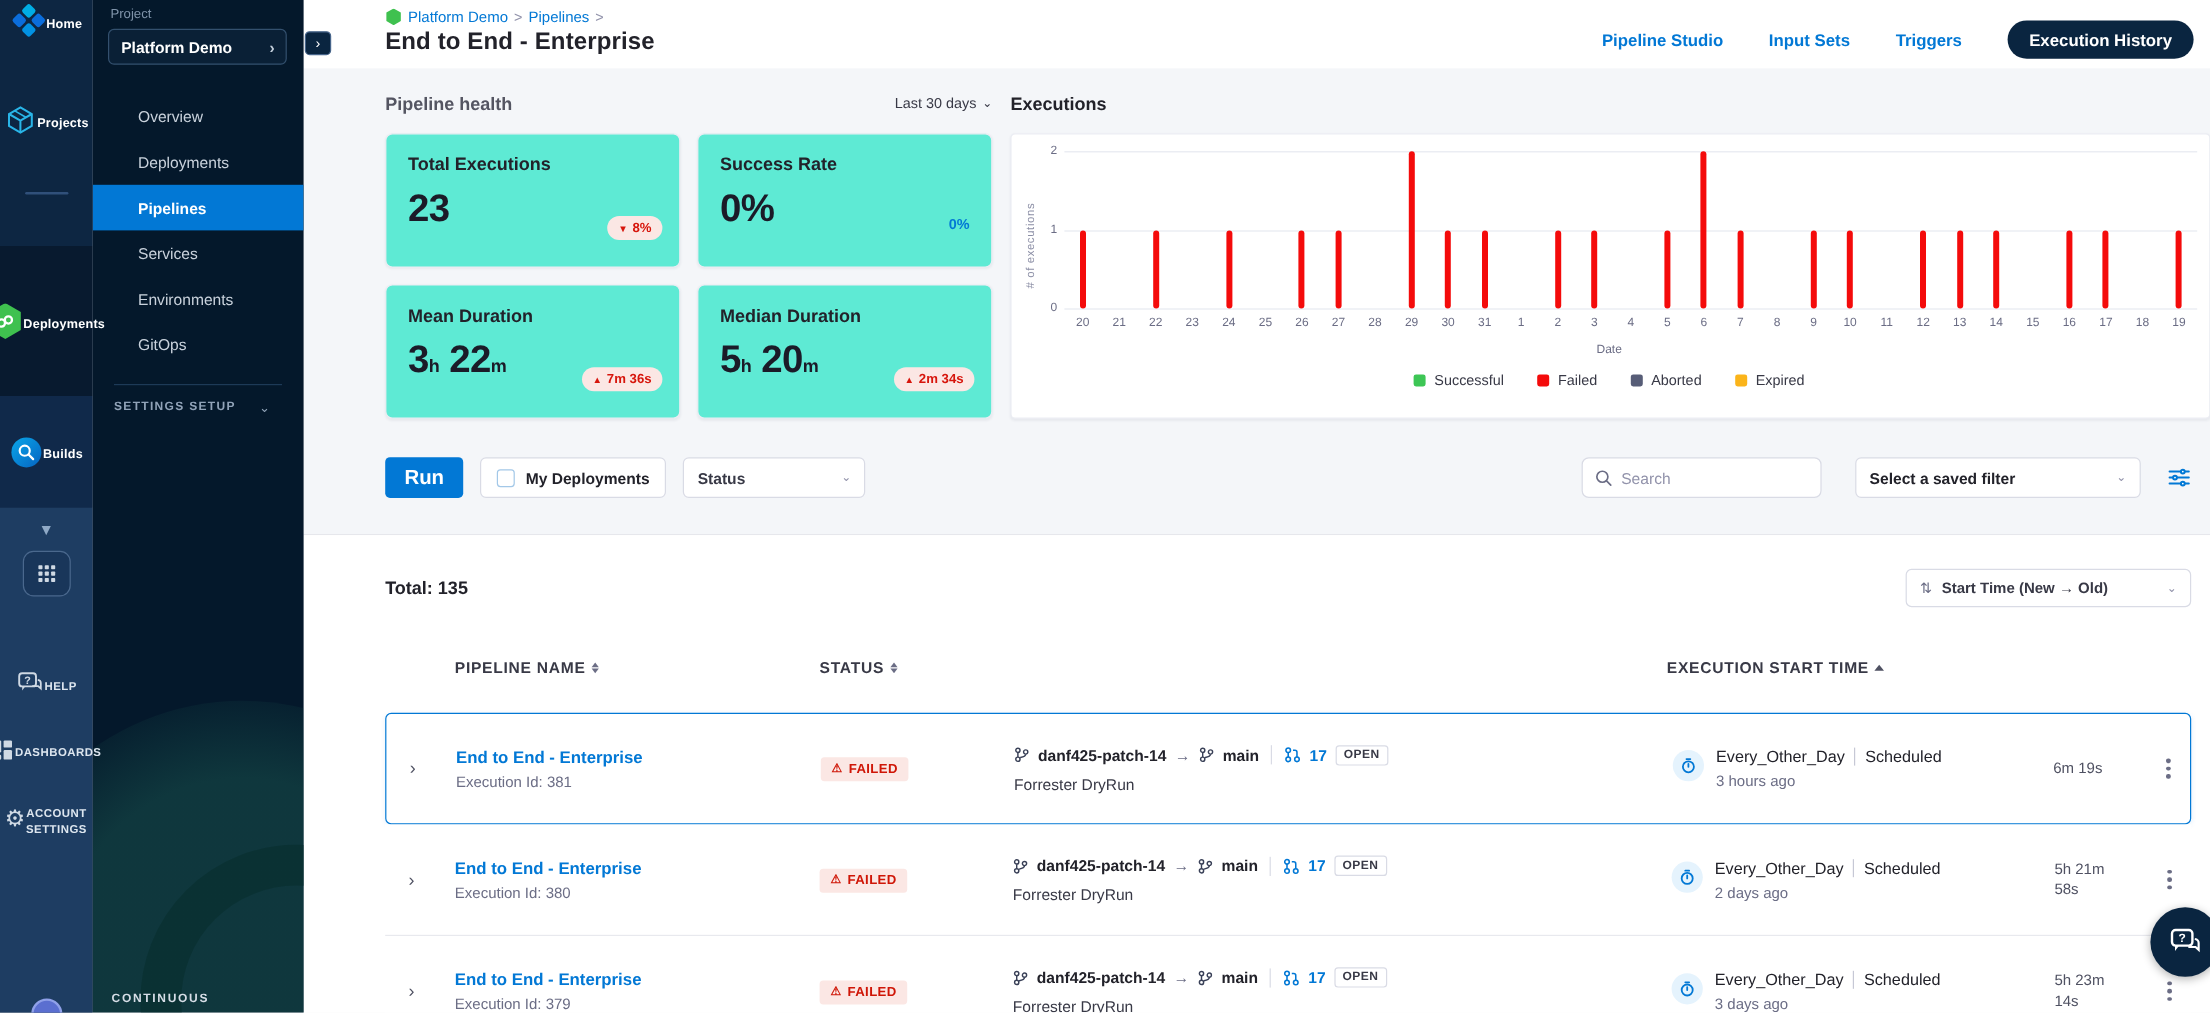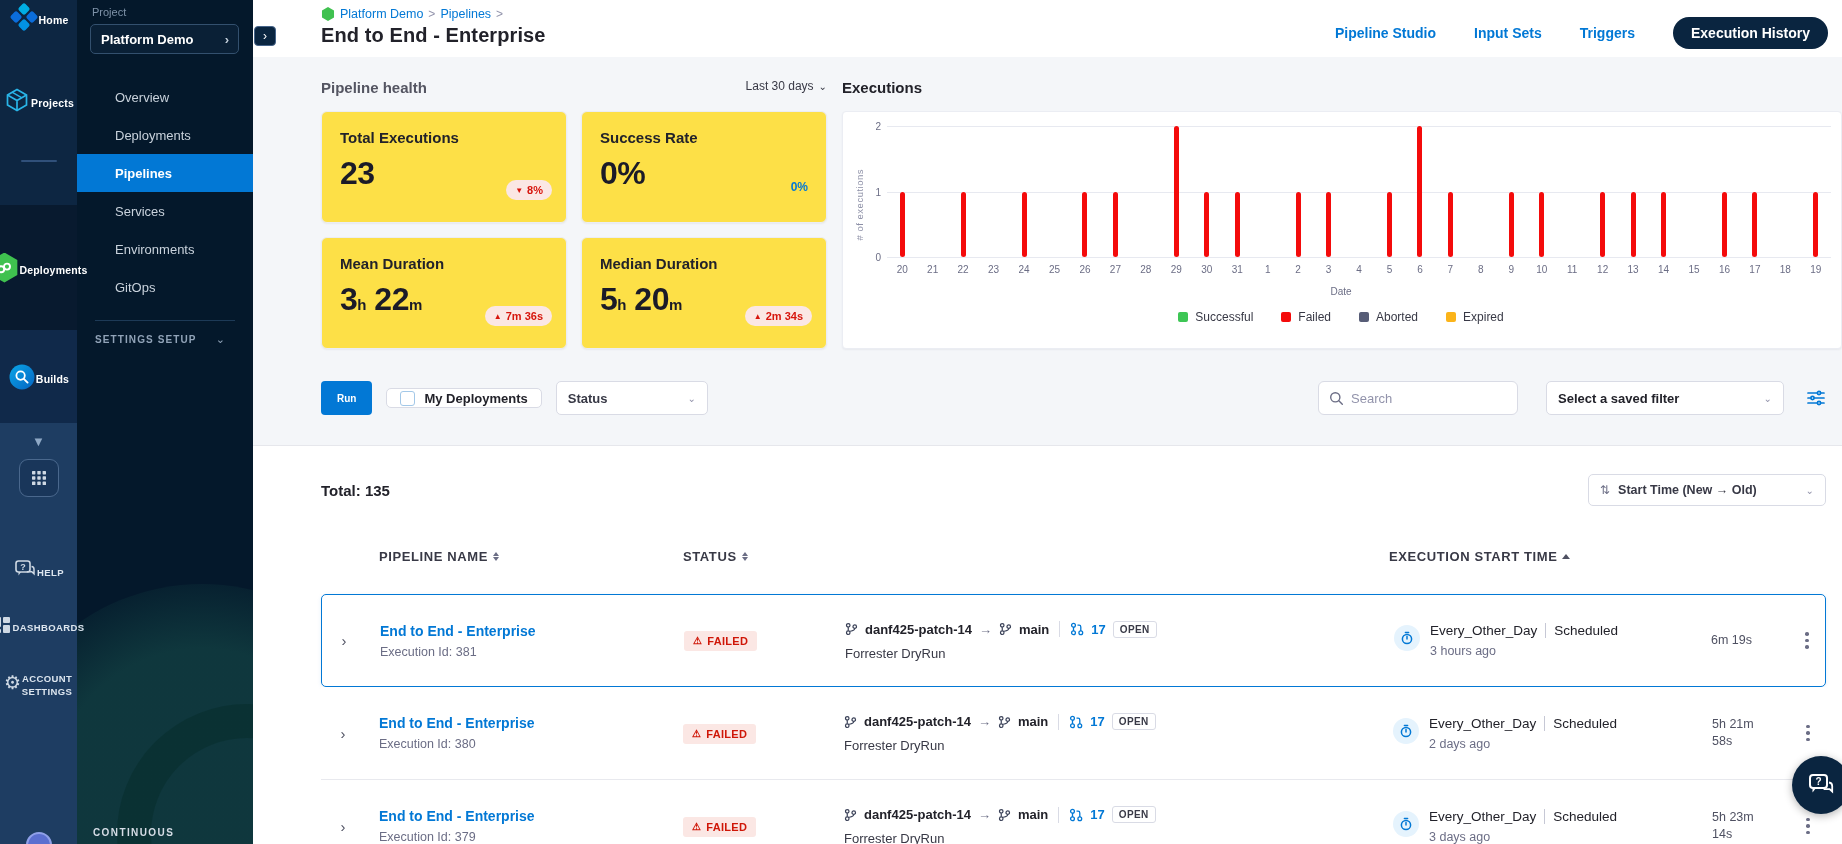--- a/index.html
+++ b/index.html
@@ -58,21 +58,21 @@
   .upper-cols { display:flex; }
   .health-col { width:506px; flex:0 0 506px; }
   .chart-col { flex:1; margin-left:15px; min-width:0; }
   .sec-title-row { height:32px; display:flex; align-items:flex-start; justify-content:space-between; }
   .sec-title { font-size:15px; font-weight:600; color:#545562; }
   .sec-title.dark { font-weight:700; color:#22222a; }
   .range-pick { display:flex; align-items:center; gap:5px; font-size:12px; color:#383946; cursor:pointer;text-align:right; }
   .range-chev { font-size:10px; color:#383946; }
 
   .cards { display:grid; grid-template-columns:1fr 1fr; gap:14px; }
-  .card { position:relative; background:#fde047; border:1px solid #ebedf3; border-radius:6px; box-shadow:0 1px 2px rgba(40,41,61,.06); height:112px; padding:17px 16px 0 18px; }
+  .card { position:relative; background:#5eead4; border:1px solid #ebedf3; border-radius:6px; box-shadow:0 1px 2px rgba(40,41,61,.06); height:112px; padding:17px 16px 0 18px; }
   .card-label { font-size:15px; font-weight:700; color:#22222a; }
   .card-value { font-size:32px; font-weight:700; color:#1b1b28; margin-top:9px; letter-spacing:-.5px; }
   .card-value .unit { font-size:15px; font-weight:700; }
   .delta-badge { position:absolute; right:14px; bottom:22px; background:#fbe7e4; color:#d7150c; font-size:11px; font-weight:700; border-radius:10px; padding:4px 9px; display:flex; align-items:center; gap:4px; }
   .delta-badge .tri { font-size:8px; }
   .aside-val { position:absolute; right:18px; bottom:28px; color:#0278d5; font-size:12px; font-weight:700; }
 
   .chart-card { background:#fff; border:1px solid #ebedf3; border-radius:4px; box-shadow:0 1px 2px rgba(40,41,61,.06); height:238px; padding:14px 10px 0 8px; display:flex; flex-direction:column; }
   .plot-row { display:flex; flex:0 0 158px; }
   .ylab { width:16px; display:flex; align-items:center; justify-content:center; }
@@ -84,22 +84,22 @@
   .slot { flex:1; display:flex; flex-direction:column; align-items:center; height:157px; }
   .barbox { height:131px; display:flex; align-items:flex-end; }
   .bar { width:5px; border-radius:3px; }
   .xtick { margin-top:7px; font-size:10px; color:#6b6d85; }
   .xlabel { text-align:center; font-size:10px; color:#6b6d85; margin-top:2px; }
   .legend { display:flex; justify-content:center; gap:28px; margin-top:13px; }
   .leg-item { display:flex; align-items:center; gap:7px; font-size:12px; color:#383946; }
   .leg-sw { width:10px; height:10px; border-radius:2px; }
 
   .toolbar { display:flex; align-items:center; margin-top:32px; padding-right:16px; }
-  .run-btn { background:#0278d5; color:#fff; border:none; font-family:inherit; font-size:10px; font-weight:700; border-radius:4px; height:34px; padding:0 16px; cursor:pointer;text-align:center; }
-  .mydep { margin-left:14px; height:20px; border:1px solid #d9dbe5; border-radius:5px; background:#fff; display:flex; align-items:center; gap:9px; padding:0 13px; cursor:pointer; }
+  .run-btn { background:#0278d5; color:#fff; border:none; font-family:inherit; font-size:17px; font-weight:700; border-radius:4px; height:34px; padding:0 16px; cursor:pointer;text-align:center; }
+  .mydep { margin-left:14px; height:34px; border:1px solid #d9dbe5; border-radius:5px; background:#fff; display:flex; align-items:center; gap:9px; padding:0 13px; cursor:pointer; }
   .cb { width:15px; height:15px; border:1.5px solid #a3c8e8; border-radius:3px; background:#fff; }
   .mydep-label { font-size:13px; font-weight:600; color:#22222a; }
   .selectbox { height:34px; border:1px solid #d9dbe5; border-radius:5px; background:#fff; display:flex; align-items:center; justify-content:space-between; padding:0 11px; cursor:pointer; }
   .status-sel { margin-left:14px; width:152px; }
   .sel-label { font-size:13px; color:#383946; font-weight:600; }
   .sel-chev { color:#9293ab; font-size:10px; }
   .searchbox { margin-left:auto; width:200px; height:34px; border:1px solid #d9dbe5; border-radius:6px; background:#fff; display:flex; align-items:center; padding:0 10px; gap:7px; }
   .searchbox input { border:none; outline:none; flex:1; font-family:inherit; font-size:13px; color:#383946; min-width:0; background:transparent; }
   .searchbox input::placeholder { color:#9293ab; }
   .savedfilter { margin-left:28px; width:238px; }

